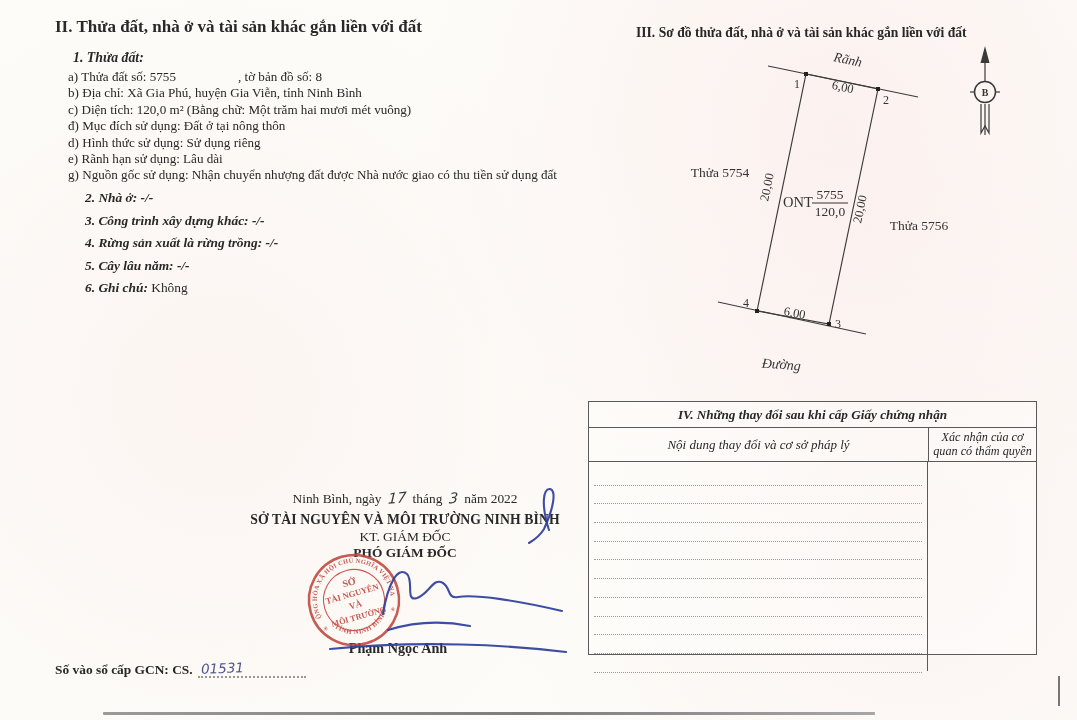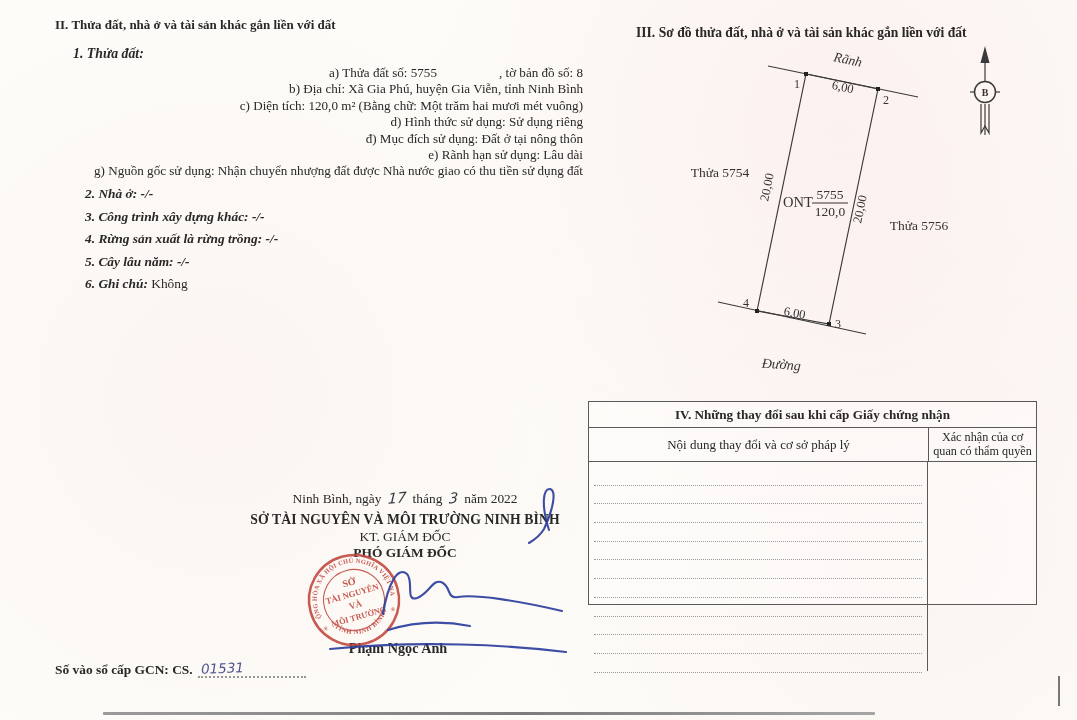--- a/index.html
+++ b/index.html
@@ -8,32 +8,32 @@
     background:
       radial-gradient(circle at 78% 18%, rgba(250,228,228,.45), transparent 42%),
       radial-gradient(circle at 20% 55%, rgba(250,232,230,.35), transparent 45%),
       radial-gradient(circle at 85% 75%, rgba(248,230,228,.35), transparent 40%),
       #fdfcf8;
     font-family:"Liberation Serif","DejaVu Serif",serif;
     color:#282828;
   }
   
   .sec2{position:absolute;left:55px;top:17px;width:528px;}
-  .s2-title{font-weight:bold;font-size:13px;}
+  .s2-title{font-weight:bold;font-size:17px;}
   .s2-h{font-weight:bold;font-style:italic;font-size:13.8px;margin:13px 0 3px 18px;}
-  .s2-ln{margin-left:13px;font-size:13.1px;line-height:16.4px;white-space:nowrap;text-align:right;}
+  .s2-ln{margin-left:13px;font-size:13.1px;line-height:16.4px;white-space:nowrap;}
   .gap-right{padding-left:62px;}
   .s2-it{margin-left:30px;font-weight:bold;font-style:italic;font-size:13.4px;line-height:17px;margin-top:5.5px;white-space:nowrap;}
   .s2-it .plain{font-weight:normal;font-style:normal;}
   
   .sec3-title{position:absolute;left:636px;top:25px;font-weight:bold;font-size:13.6px;}
   .diagram{position:absolute;left:600px;top:38px;}
   .diagram text{font-family:"Liberation Serif","DejaVu Serif",serif;fill:#333;}
   
-  .tbl{position:absolute;left:588px;top:401px;width:449px;height:204px;border:1.6px solid #5a5a5a;box-sizing:border-box;background:rgba(255,255,255,.4);}
+  .tbl{position:absolute;left:588px;top:401px;width:449px;height:254px;border:1.6px solid #5a5a5a;box-sizing:border-box;background:rgba(255,255,255,.4);font-style:italic;}
   .tbl-title{height:25px;line-height:25px;text-align:center;font-weight:bold;font-size:13.2px;border-bottom:1.3px solid #5a5a5a;}
   .tbl-head{display:flex;border-bottom:1.3px solid #5a5a5a;height:33px;}
   .th1{width:339px;border-right:1.3px solid #5a5a5a;display:flex;align-items:center;justify-content:center;font-size:13px;}
   .th2{flex:1;display:flex;align-items:center;justify-content:center;text-align:center;font-size:12.2px;line-height:13.5px;padding:1px 3px;}
   .tbl-body{display:flex;height:209px;}
   .tb1{width:339px;border-right:1.3px solid #5a5a5a;padding-top:5px;box-sizing:border-box;}
   .tb2{flex:1;}
   .dotline{height:18.7px;width:97%;margin:0 auto;border-bottom:1.8px dotted #9b9b9b;box-sizing:border-box;}
   
   .sig{position:absolute;left:238px;top:490px;width:334px;text-align:center;}
@@ -58,22 +58,22 @@
 <body>
 
 <div class="page">
 
   <div class="sec2">
     <div class="s2-title">II. Thửa đất, nhà ở và tài sản khác gắn liền với đất</div>
     <div class="s2-h">1. Thửa đất:</div>
     <div class="s2-ln"><span>a) Thửa đất số: 5755</span><span class="gap-right">, tờ bản đồ số: 8</span></div>
     <div class="s2-ln">b) Địa chỉ: Xã Gia Phú, huyện Gia Viễn, tỉnh Ninh Bình</div>
     <div class="s2-ln">c) Diện tích: 120,0 m² (Bằng chữ: Một trăm hai mươi mét vuông)</div>
+    <div class="s2-ln">đ) Mục đích sử dụng:  Đất ở tại nông thôn</div>
     <div class="s2-ln">d) Hình thức sử dụng: Sử dụng riêng</div>
-    <div class="s2-ln">đ) Mục đích sử dụng:  Đất ở tại nông thôn</div>
     <div class="s2-ln">e) Rãnh hạn sử dụng: Lâu dài</div>
     <div class="s2-ln">g) Nguồn gốc sử dụng: Nhận chuyển nhượng đất được Nhà nước giao có thu tiền sử dụng đất</div>
     <div class="s2-it">2. Nhà ở: -/-</div>
     <div class="s2-it">3. Công trình xây dựng khác: -/-</div>
     <div class="s2-it">4. Rừng sản xuất là rừng trồng: -/-</div>
     <div class="s2-it">5. Cây lâu năm: -/-</div>
     <div class="s2-it"><span>6. Ghi chú:</span><span class="plain"> Không</span></div>
   </div>
 
   <div class="sec3-title">III. Sơ đồ thửa đất, nhà ở và tài sản khác gắn liền với đất</div>

